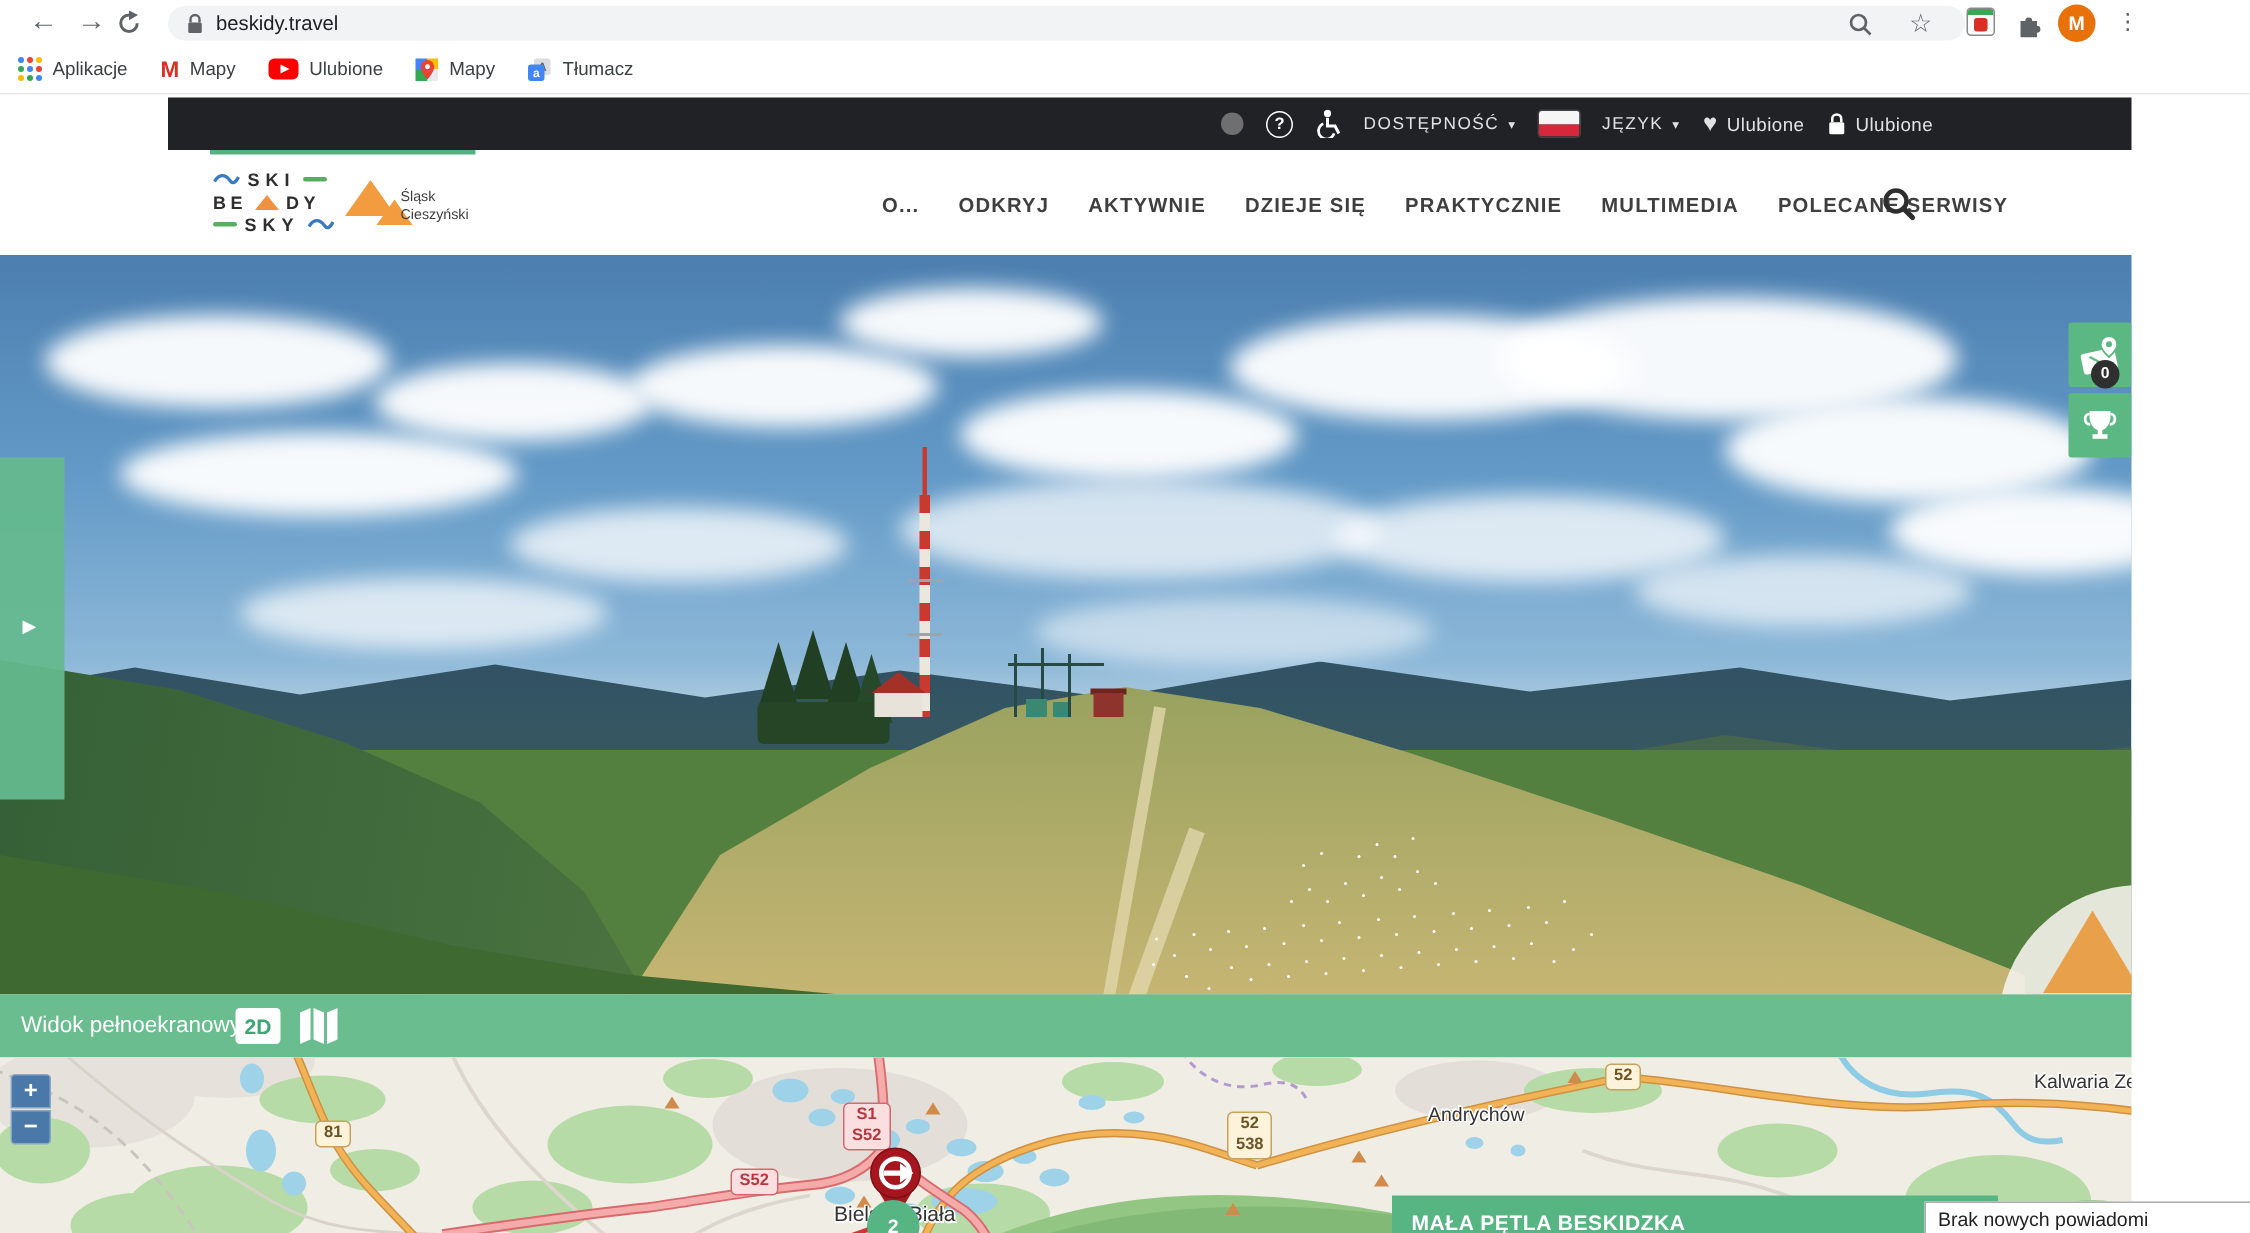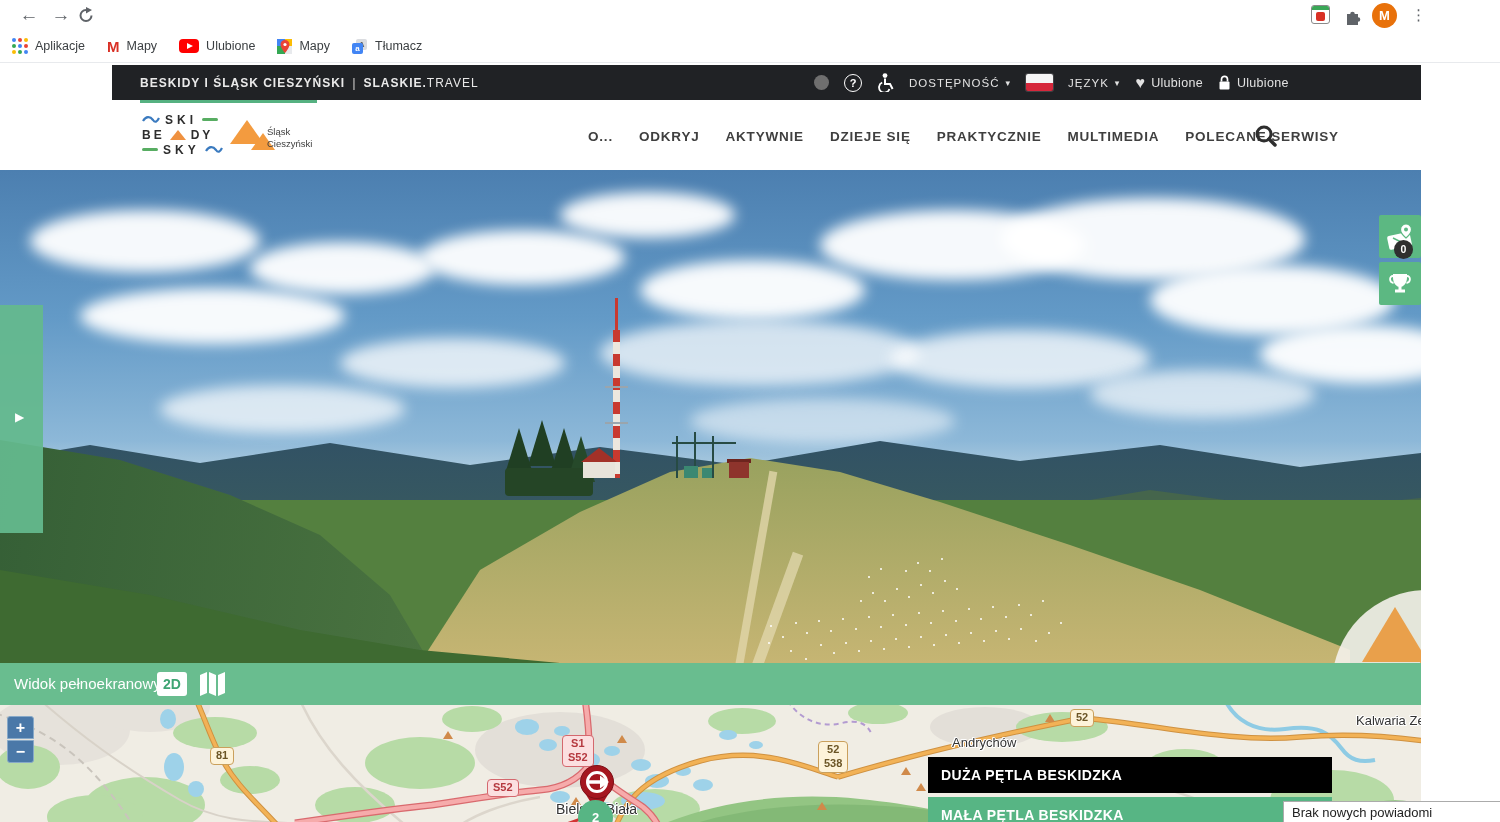--- a/index.html
+++ b/index.html
@@ -63,20 +63,32 @@
 </head>
 <body>
 
 <div class="abs flex" id="btoolbar">
   <div class="bnav abs" style="left:16px">←</div>
   <div class="bnav abs" style="left:48px">→</div>
   <svg class="abs" style="left:78px;top:7px" width="17" height="17">
     <path d="M13.5,8.5 A5.5,5.5 0 1 1 8,3" stroke="#5f6368" stroke-width="2" fill="none"></path>
     <polygon points="8,0 14,3 8,6.5" fill="#5f6368"></polygon>
   </svg>
+  <div class="abs" id="omnibox">
+    <svg class="abs" style="left:12px;top:5px" width="12" height="14">
+      <path d="M3,6 V4 a3,3 0 0 1 6,0 V6" stroke="#5f6368" stroke-width="1.6" fill="none"></path>
+      <rect x="1.5" y="6" width="9" height="7" rx="1" fill="#5f6368"></rect>
+    </svg>
+    <div class="abs" id="omni-url">beskidy.travel</div>
+    <svg class="abs" style="right:62px;top:4px" width="16" height="16">
+      <circle cx="7" cy="7" r="5" stroke="#5f6368" stroke-width="1.8" fill="none"></circle>
+      <line x1="10.5" y1="10.5" x2="15" y2="15" stroke="#5f6368" stroke-width="1.8"></line>
+    </svg>
+    <div class="abs" style="right:22px;top:0;font-size:17px;color:#5f6368;line-height:23px">☆</div>
+  </div>
   <div class="abs" style="left:1311px;top:5px;width:19px;height:19px;background:#fff;border:1px solid #8a8a8a;border-radius:3px;box-sizing:border-box;overflow:hidden">
     <div style="height:4px;background:#3aa757"></div>
     <div style="width:9px;height:9px;background:#d93025;border-radius:2px;margin:2px auto 0"></div>
   </div>
   <svg class="abs" style="left:1344px;top:6px" width="19" height="19">
     <path d="M3,8 h3.2 a2.3,2.3 0 1 1 4.6,0 H14 v3.2 a2.3,2.3 0 1 1 0,4.6 V19 H3 z" fill="#5f6368"></path>
   </svg>
   <div class="abs" id="avatar" style="left:1372px;top:2.5px">M</div>
   <div class="abs" style="left:1411px;top:0;font-size:15px;color:#5f6368;line-height:30px">⋮</div>
 </div>
@@ -120,25 +132,20 @@
   <div class="bk">
     <span style="position:relative;width:16px;height:15px;display:inline-block">
       <span class="abs" style="left:4px;top:0;width:11px;height:11px;background:#dadce0;border-radius:2px;color:#5f6368;font-size:8px;font-weight:bold;text-align:center;line-height:11px">A</span>
       <span class="abs" style="left:0;top:4px;width:11px;height:11px;background:#4285F4;border-radius:2px;color:#fff;font-size:8px;font-weight:bold;text-align:center;line-height:11px">a</span>
     </span>
     <span>Tłumacz</span>
   </div>
 </div>
 
 <div class="abs" id="blackbar">
-  <div class="abs flex t1" style="left:28px;top:0;height:35px;gap:7px">
-    <span>BESKIDY I ŚLĄSK CIESZYŃSKI</span>
-    <span style="color:#9a9a9a">|</span>
-    <span><b>SLASKIE.</b><span style="font-weight:400">TRAVEL</span></span>
-  </div>
   <div class="abs flex" style="left:702px;top:0;height:35px;gap:15px">
     <span style="width:15px;height:15px;border-radius:50%;background:#6f6f6f;display:inline-block"></span>
     <span style="width:16px;height:16px;border:1.7px solid #fff;border-radius:50%;color:#fff;font-size:11px;font-weight:bold;text-align:center;line-height:16px">?</span>
     <svg width="17" height="19">
       <circle cx="8" cy="2.6" r="2.4" fill="#fff"></circle>
       <path d="M8,5.5 V11 h5 l2.6,5" stroke="#fff" stroke-width="2" fill="none"></path>
       <path d="M5.2,9.5 a5.3,5.3 0 1 0 7.2,6.4" stroke="#fff" stroke-width="1.8" fill="none"></path>
     </svg>
     <span class="bb-item">
       <span>DOSTĘPNOŚĆ</span>
@@ -405,17 +412,16 @@
 
   <svg class="abs" style="left:574px;top:58px;z-index:5;cursor:pointer" width="46" height="52">
     <path d="M23,50 L11,30 L35,30 Z" fill="#a5161f"></path>
     <circle cx="23" cy="19" r="16.5" fill="#a5161f" stroke="#7d0f16" stroke-width="1"></circle>
     <circle cx="23" cy="19" r="9.5" stroke="#fff" stroke-width="3" fill="none"></circle>
     <line x1="15" y1="19" x2="27" y2="19" stroke="#fff" stroke-width="3.5"></line>
     <polygon points="26,12.5 35,19 26,25.5" fill="#fff"></polygon>
   </svg>
   <div class="abs" style="left:578px;top:95px;width:35px;height:35px;border-radius:50%;background:#57b584;color:#fff;font-size:13px;font-weight:bold;text-align:center;line-height:35px;z-index:6;cursor:pointer">2</div>
 
-  <div class="routebar" style="top:52px;background:#000">DUŻA PĘTLA BESKIDZKA</div>
   <div class="routebar" style="top:92px;background:#57b584">MAŁA PĘTLA BESKIDZKA</div>
 </div>
 
 <div class="abs" id="tooltip">Brak nowych powiadomi</div>
 
 </body></html>

